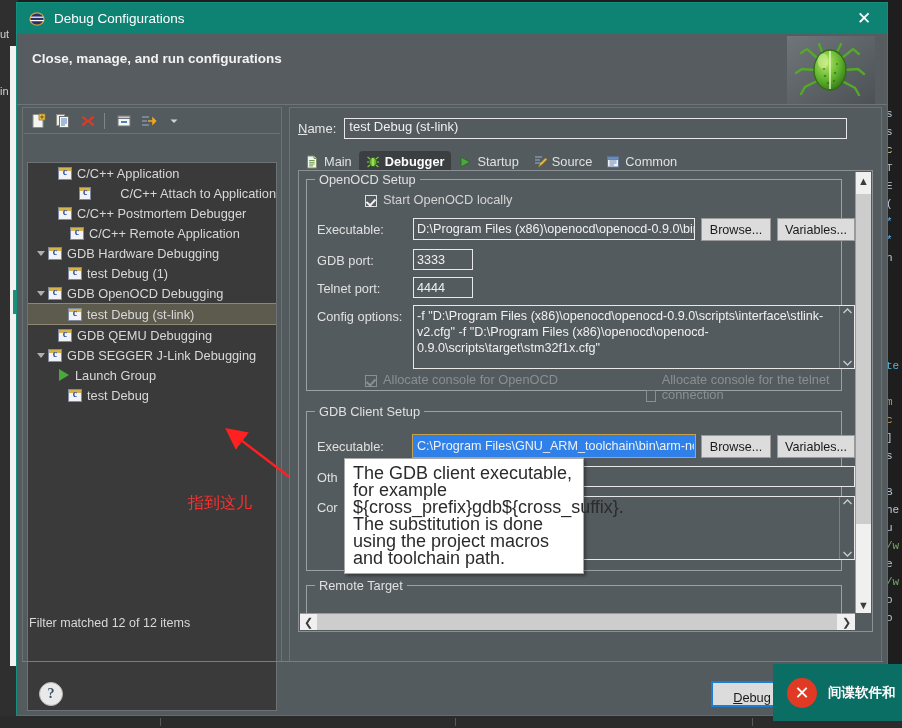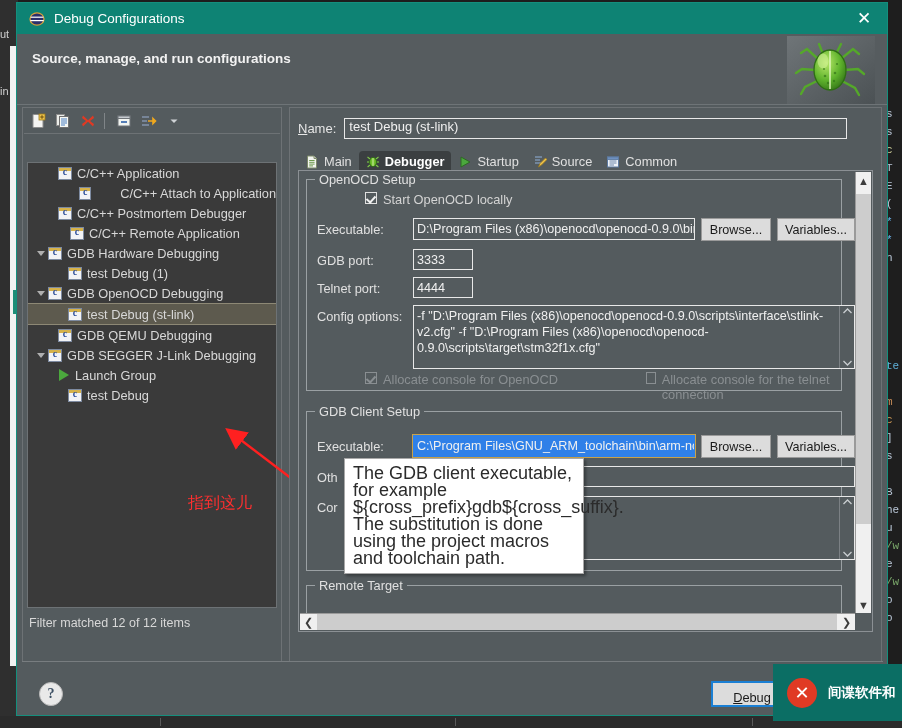--- a/index.html
+++ b/index.html
@@ -50,21 +50,21 @@
   #left-pane{position:absolute;left:5px;top:104px;width:260px;height:555px;
     border:1px solid #6d7275;box-sizing:border-box;background:#545b5e;}
   #lp-toolbar{position:absolute;left:1px;top:1px;width:256px;height:24px;
     border-bottom:1px solid #6d7275;display:flex;align-items:center;}
   .tb-btn{width:22px;height:20px;margin-left:3px;display:flex;align-items:center;justify-content:center;cursor:default;}
   .tb-sep{width:1px;height:16px;background:#808588;margin:0 5px;}
   #filter-box{position:absolute;left:4px;top:30px;width:250px;height:20px;
     border:1px solid #cfcfcf;box-sizing:border-box;background:#545b5e;
     display:flex;align-items:center;margin-top:48px;}
   #filter-placeholder{margin-left:3px;font-size:12.5px;color:#8b9194;}
-  #tree{position:absolute;left:4px;top:54px;width:250px;height:446px;
+  #tree{position:absolute;left:4px;top:54px;width:250px;height:549px;
     background:#3a3a3a;border:1px solid #6d7275;box-sizing:border-box;overflow:hidden;}
   .tree-row{height:20px;display:flex;align-items:center;white-space:nowrap;cursor:default;}
   .tree-row.selected{background:#5d5a4e;border-top:1px solid #8d8875;border-bottom:1px solid #8d8875;}
   .tw{width:14px;display:flex;align-items:center;justify-content:center;}
   .tw-arrow{width:0;height:0;border-left:5px solid #b0b0b0;border-top:3.5px solid transparent;border-bottom:3.5px solid transparent;}
   .tw-arrow.open{border-left:4px solid transparent;border-right:4px solid transparent;border-top:5px solid #b0b0b0;border-bottom:0;}
   .c-icon{width:14px;height:13px;margin-right:5px;position:relative;
     background:#f2f3f6;border:1px solid #7d8aa0;box-sizing:border-box;}
   .c-icon::after{content:"c";position:absolute;left:0;right:0;top:-2px;
     text-align:center;font-size:10px;color:#2a4d9b;font-weight:bold;font-family:"Liberation Serif",serif;}
@@ -105,21 +105,21 @@
     display:flex;align-items:center;font-family:"Liberation Sans",sans-serif;}
   .txtin.sel{background:#2f80e8;border:1px solid #2f80e8;outline:1px solid #c8a24a;}
   .btn{position:absolute;background:#dcdcdc;border:1px solid #9a9a9a;box-sizing:border-box;
     color:#1a1a1a;font-size:12.6px;display:flex;align-items:center;justify-content:center;
     cursor:default;font-family:"Liberation Sans",sans-serif;}
   .ta{position:absolute;background:#545b5e;border:1px solid #e8e8e8;box-sizing:border-box;
     color:#f0f0f0;font-size:12.6px;padding:2px 3px;line-height:16px;overflow:hidden;}
   .ta-scroll{position:absolute;right:0px;top:0px;width:15px;bottom:0px;background:#545b5e;
     border-left:1px solid #7b8084;display:flex;flex-direction:column;justify-content:space-between;
     align-items:center;padding:2px 0;box-sizing:border-box;}
-  .chk{position:absolute;display:flex;align-items:flex-start;font-size:12.8px;padding-left:48px;}
+  .chk{position:absolute;display:flex;align-items:flex-end;font-size:12.8px;padding-left:48px;}
   .chkbox{width:12px;height:12px;background:#545b5e;border:1px solid #e0e0e0;margin-right:6px;
     position:relative;box-sizing:border-box;}
   .chkbox.checked::after{content:"";position:absolute;left:2px;top:1px;width:4px;height:7px;
     border:solid #f0f0f0;border-width:0 2px 2px 0;transform:rotate(42deg);}
   .chkbox.dis{border-color:#8a8f92;}
   .chkbox.dis.checked::after{border-color:#8a8f92;}
   .dis-txt{color:#8a8f92;}
 
   
   #tp-vscroll{position:absolute;right:1px;top:1px;width:16px;bottom:18px;background:#f0f0f0;
@@ -203,21 +203,21 @@
         <ellipse cx="8" cy="8" rx="7" ry="6.2" fill="#2b2f6b" stroke="#d8a13a" stroke-width="1.3"></ellipse>
         <path d="M1.6 6.2 H14.4" stroke="#ffffff" stroke-width="1.2"></path>
         <path d="M1.3 9.6 H14.7" stroke="#ffffff" stroke-width="1.2"></path>
       </svg>
     </span>
     <span id="title-text">Debug Configurations</span>
     <span id="title-close">✕</span>
   </div>
 
   <div id="header">
-    <div id="header-title">Source, manage, and run configurations</div>
+    <div id="header-title">Close, manage, and run configurations</div>
     <div id="header-bug">
       <svg width="88" height="68" viewBox="0 0 88 68">
         <defs>
           <linearGradient id="bgG" x1="0" y1="0" x2="1" y2="1">
             <stop offset="0" stop-color="#6f7578"></stop>
               <stop offset="1" stop-color="#4b5154"></stop>
           </linearGradient>
           <radialGradient id="bugG" cx="0.38" cy="0.32" r="0.8">
             <stop offset="0" stop-color="#b9e86a"></stop>
               <stop offset="0.55" stop-color="#5fb32c"></stop>

